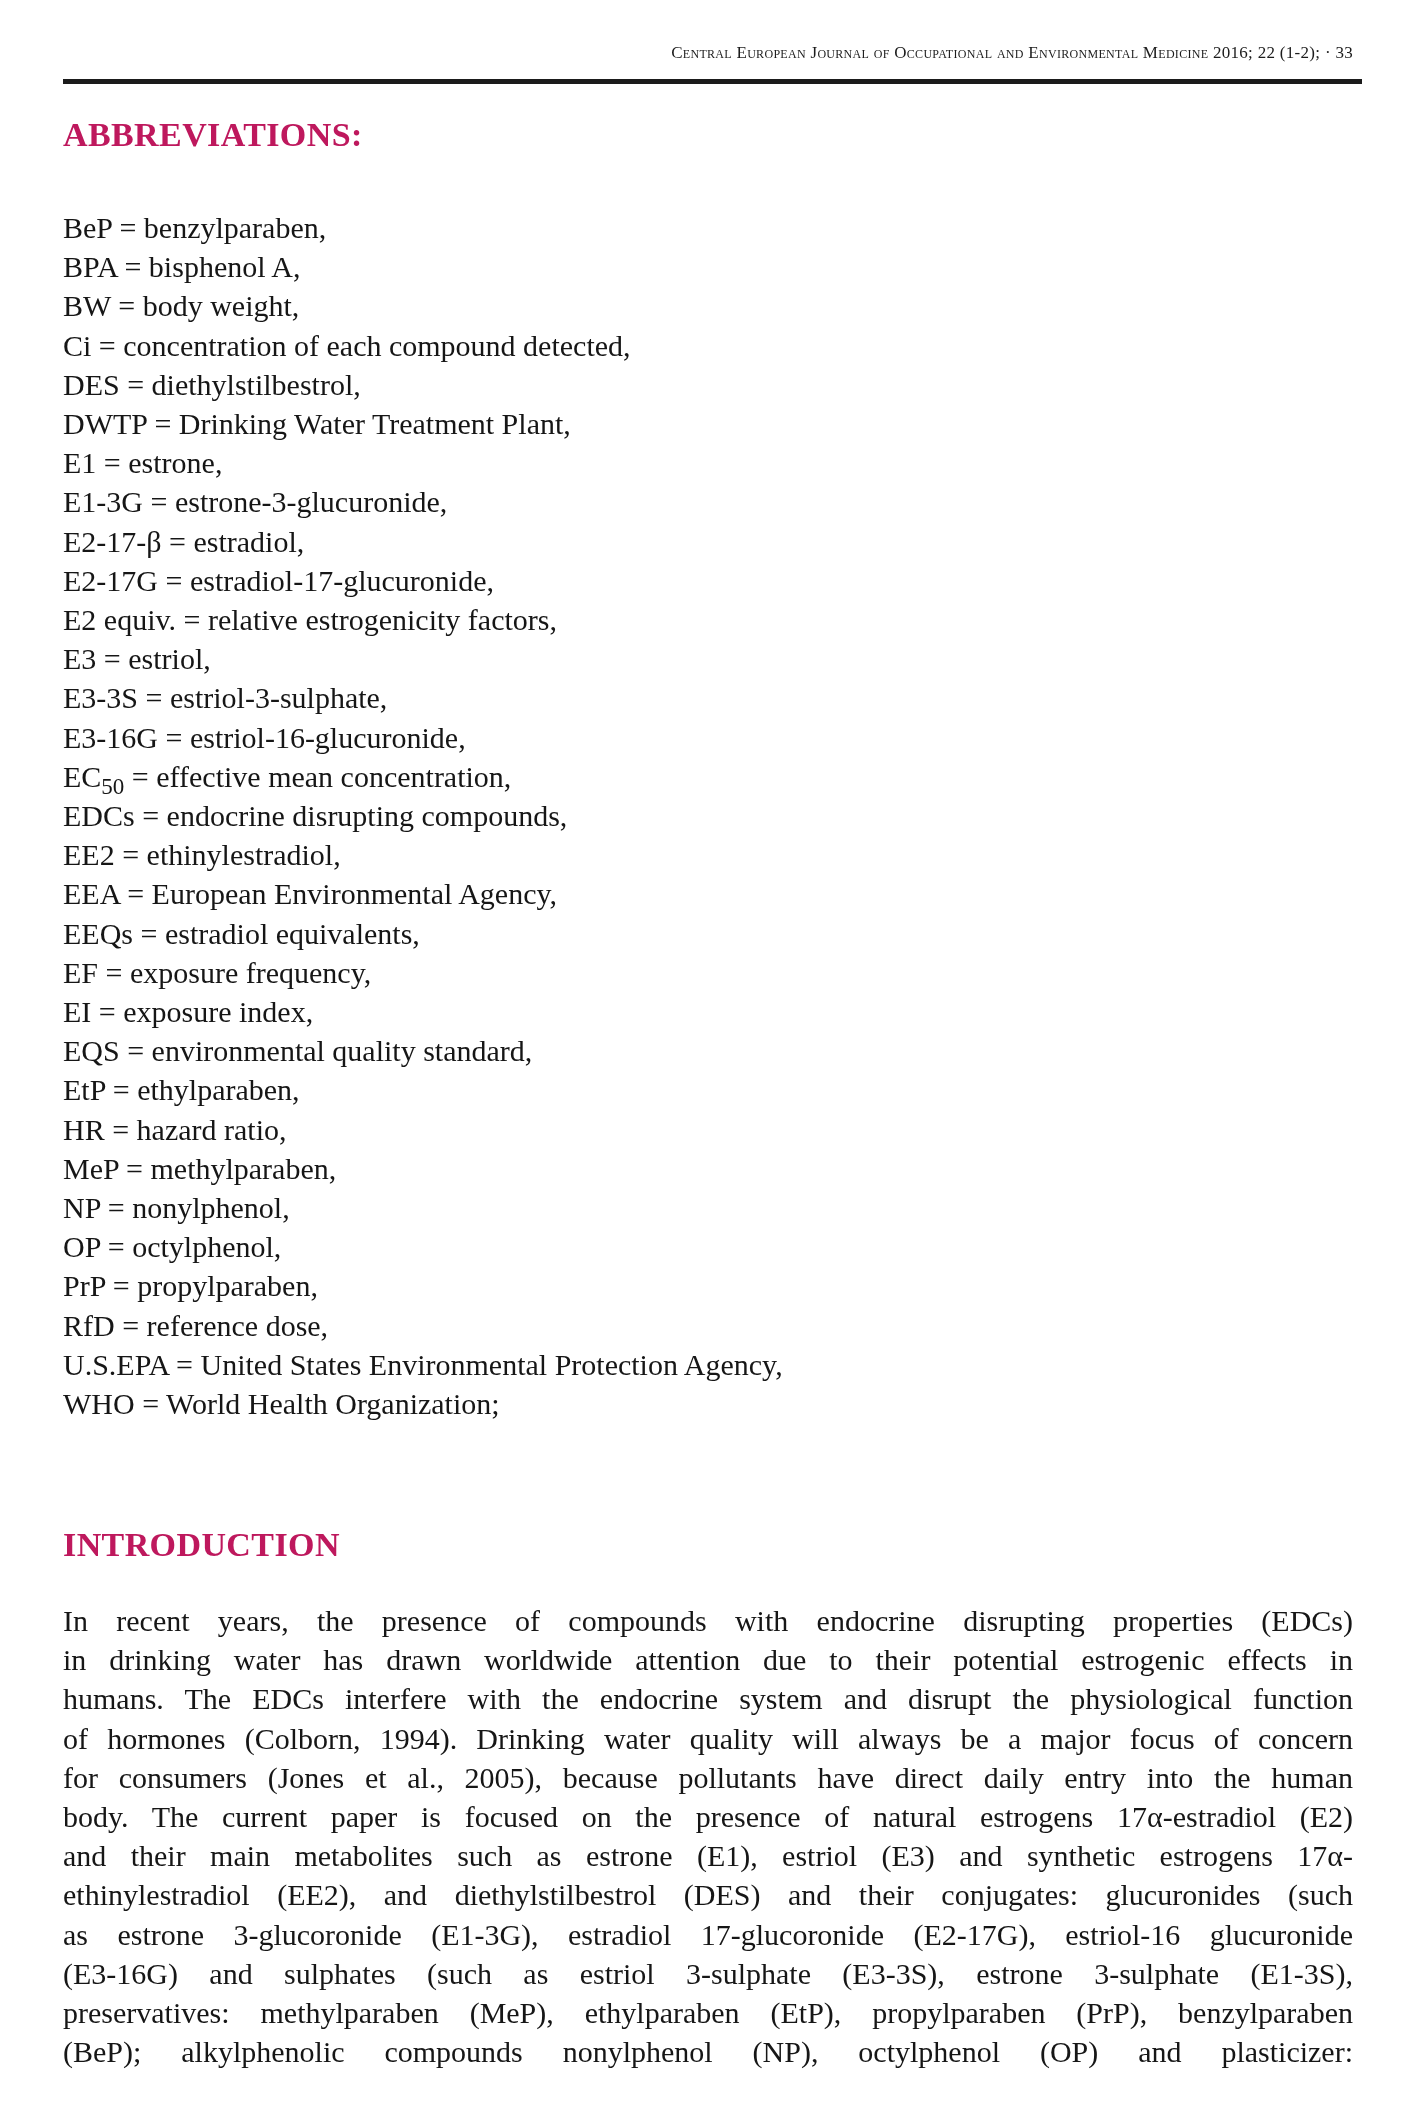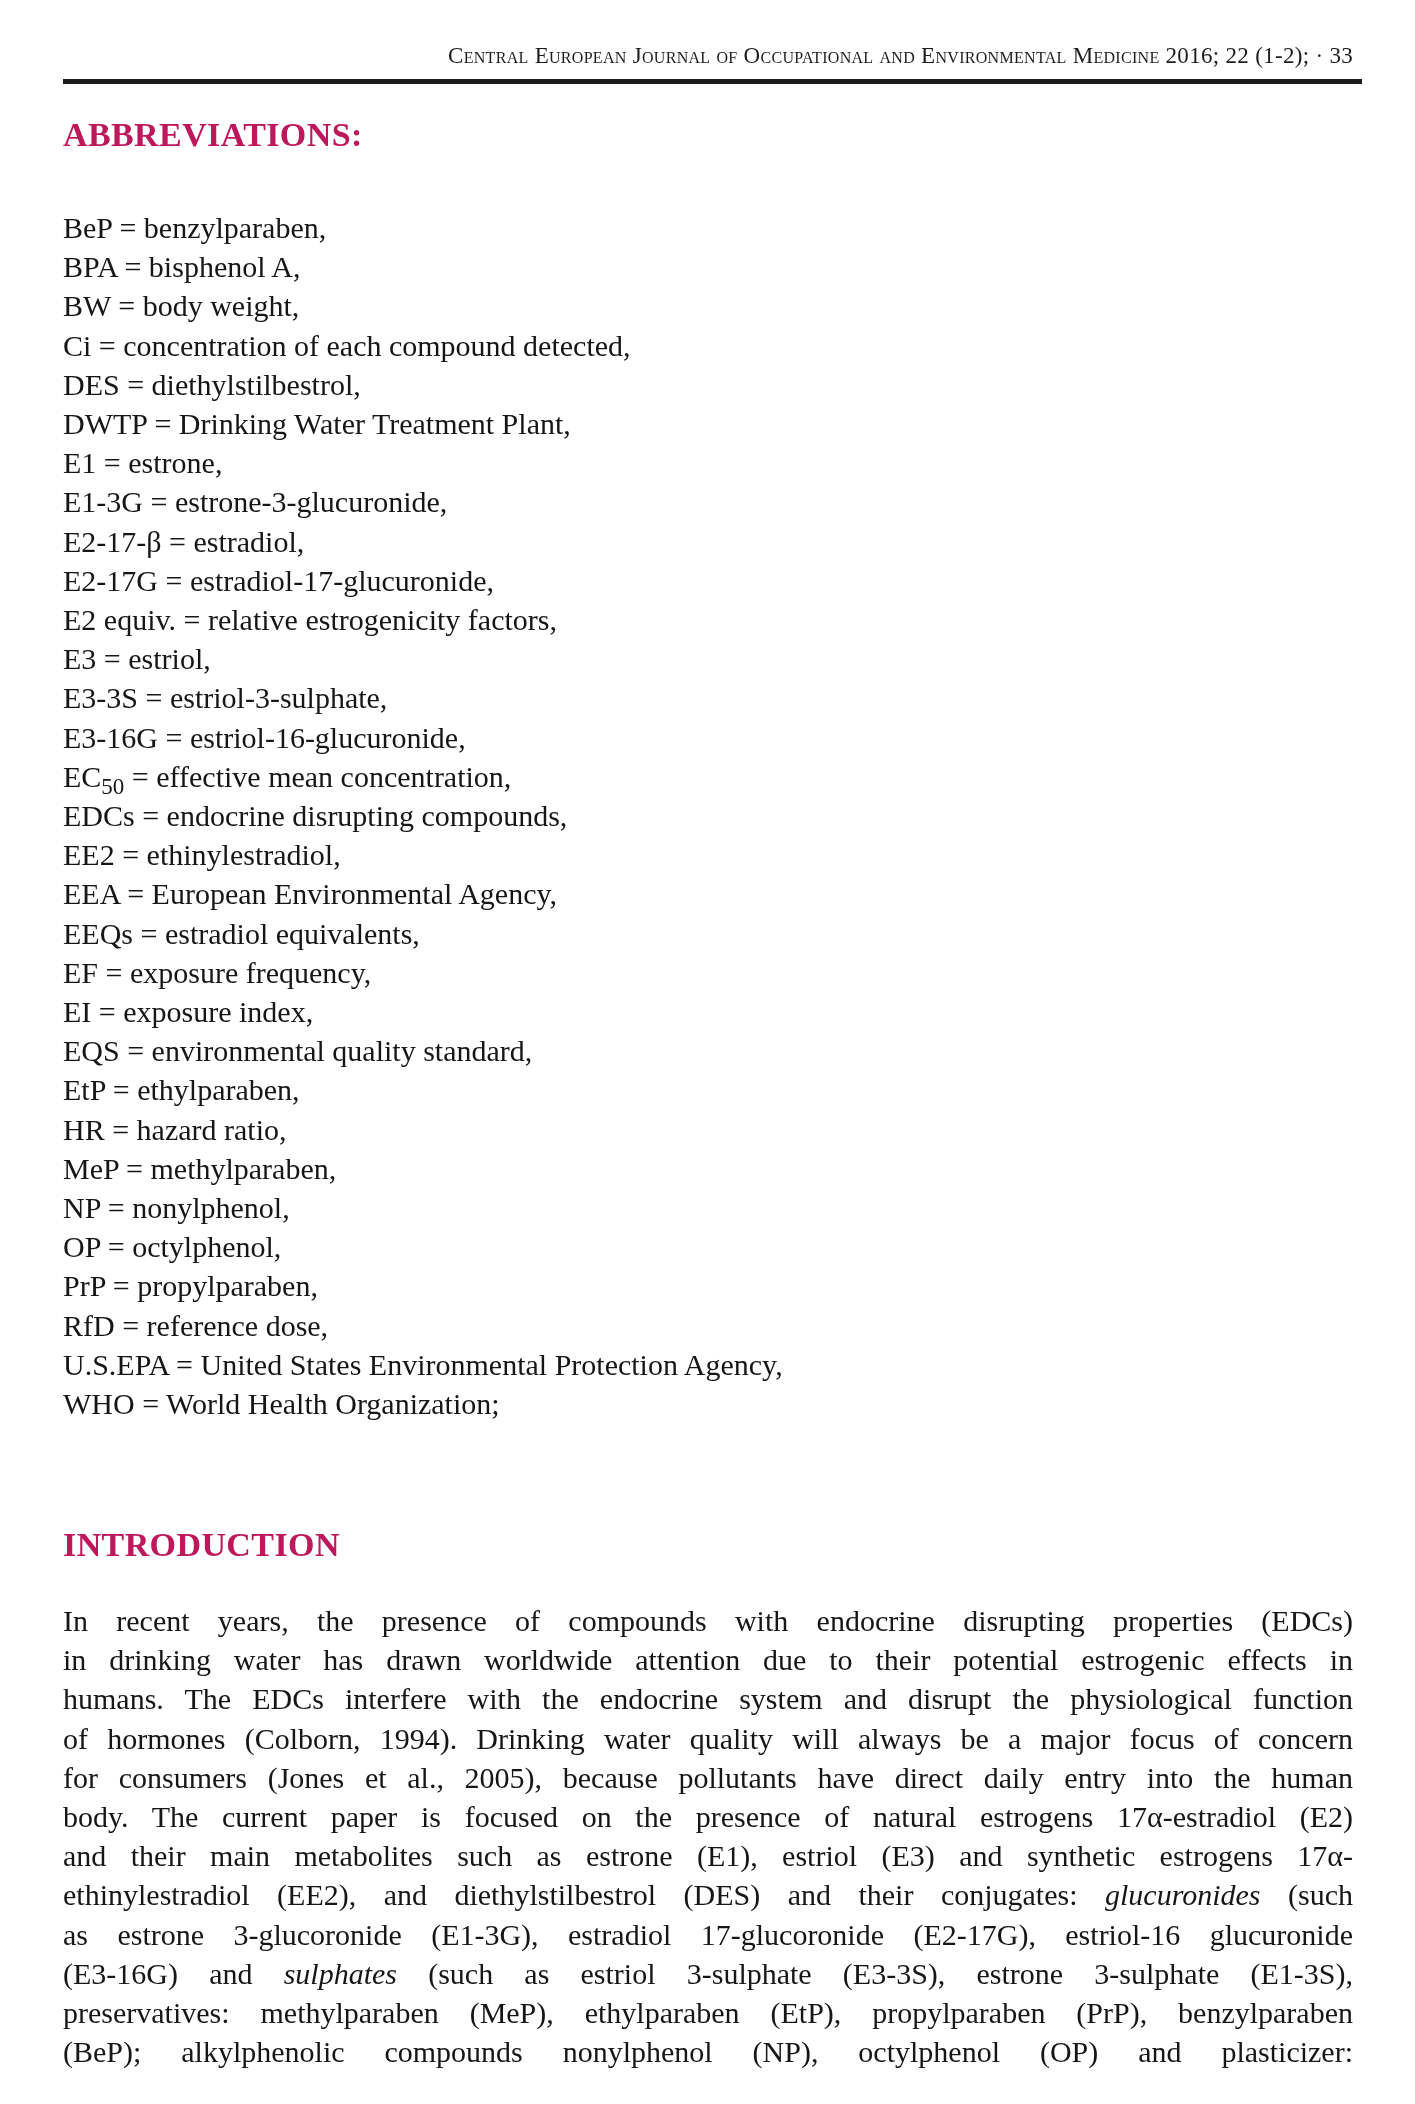--- a/index.html
+++ b/index.html
@@ -15,21 +15,21 @@
   .page {
     position: absolute;
     inset: 0;
   }
   .journal-header {
     position: absolute;
     top: 43px;
     left: 63px;
     width: 1290px;
     text-align: right;
-    font-size: 23px;
+    font-size: 17px;
     font-variant: small-caps;
     letter-spacing: 0.3px;
     white-space: nowrap;
     color: #1c1c1c;
   }
   .header-rule {
     position: absolute;
     top: 79px;
     left: 63px;
     width: 1299px;
@@ -61,21 +61,21 @@
     top: 1601px;
     left: 63px;
     width: 1290px;
     font-size: 30px;
     line-height: 39.2px;
   }
   .para-line {
     text-align: justify;
     text-align-last: justify;
   }
-  .it { font-style: italic; }
+  .it { }
   .sub {
     font-size: 23px;
     vertical-align: -7px;
     line-height: 0;
   }
 </style>
 </head>
 <body>
 
 <div class="page">

